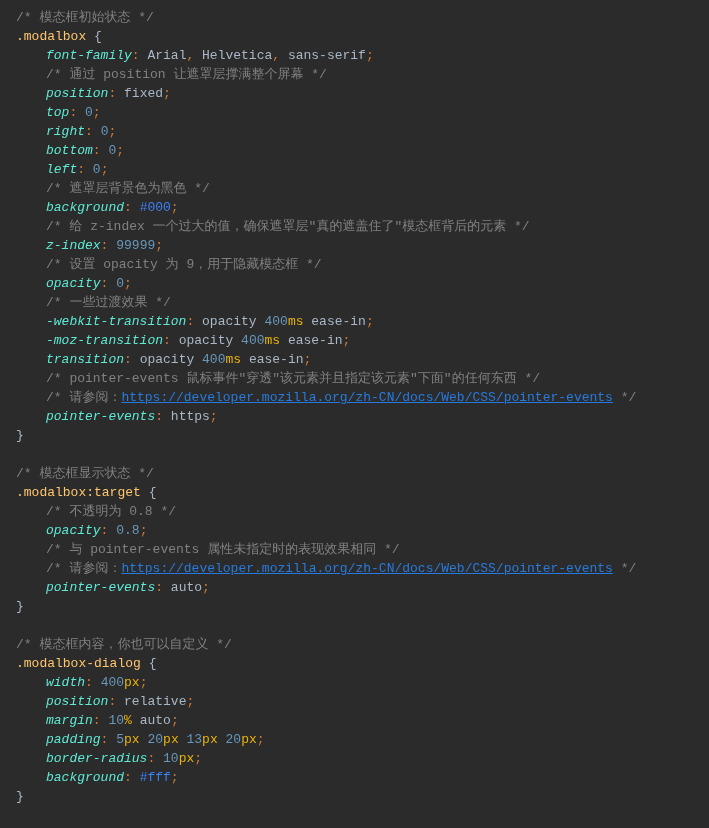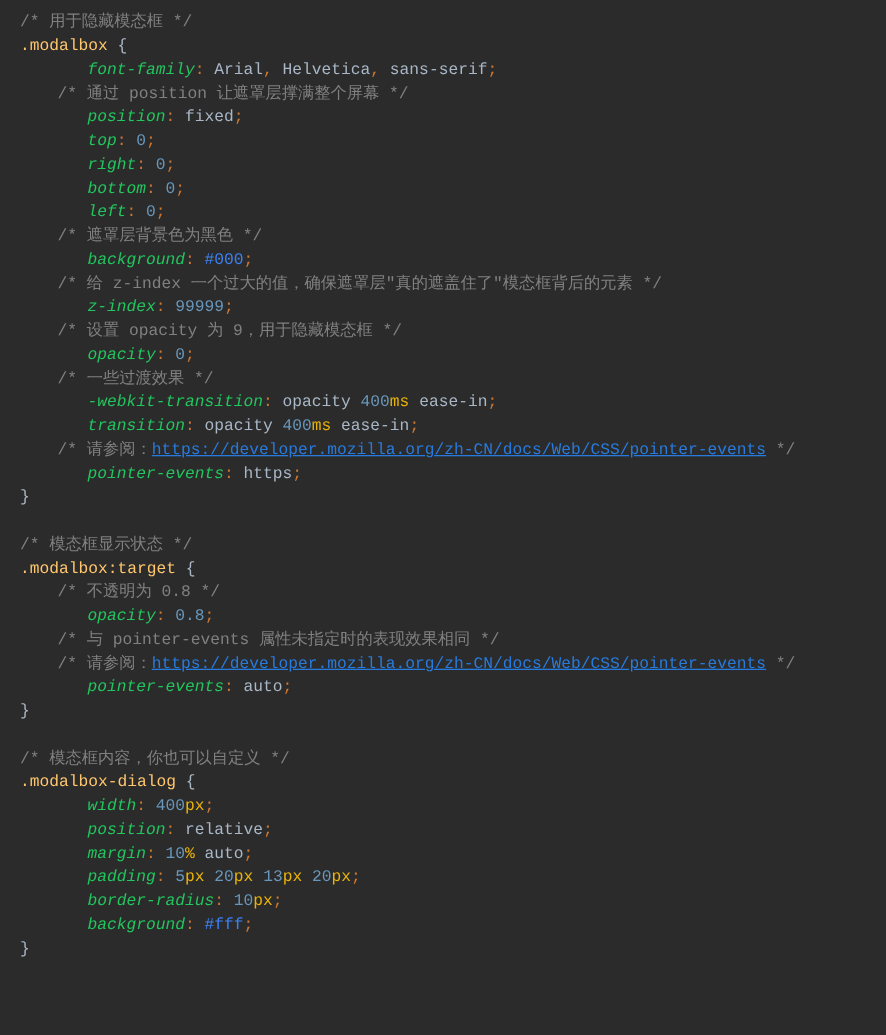--- a/index.html
+++ b/index.html
@@ -17,51 +17,53 @@
     .editor {
       padding: 8px 0 8px 16px;
     }
     .line {
       white-space: pre;
       min-height: 19px;
     }
     .indent1 { padding-left: 30px; }
     .c-comment { color: #808080; font-style: normal; }
     .c-selector { color: #ffc66d; }
-    .c-prop { color: #22c55e; font-style: italic; margin-left: 24px; }
+    .c-prop { color: #5eead4; font-style: italic; }
     .c-punct { color: #cc7832; }
     .c-ident { color: #a9b7c6; }
     .c-number { color: #6897bb; }
     .c-unit { color: #eab308; }
     .c-hex { color: #3b82f6; }
     .c-brace { color: #a9b7c6; }
     .c-url { color: #287bde; text-decoration: underline; }
   </style>
 </head>
 <body>
 
 <div class="editor">
-  <div class="line"><span class="c-comment">/* 用于隐藏模态框 */</span></div>
+  <div class="line"><span class="c-comment">/* 模态框初始状态 */</span></div>
   <div class="line"><span class="c-selector">.modalbox</span><span class="c-brace"> </span><span class="c-brace">{</span></div>
   <div class="line indent1"><span class="c-prop">font-family</span><span class="c-punct">:</span><span class="c-ident"> Arial</span><span class="c-punct">,</span><span class="c-ident"> Helvetica</span><span class="c-punct">,</span><span class="c-ident"> sans-serif</span><span class="c-punct">;</span></div>
   <div class="line indent1"><span class="c-comment">/* 通过 position 让遮罩层撑满整个屏幕 */</span></div>
   <div class="line indent1"><span class="c-prop">position</span><span class="c-punct">:</span><span class="c-ident"> </span><span class="c-ident">fixed</span><span class="c-punct">;</span></div>
   <div class="line indent1"><span class="c-prop">top</span><span class="c-punct">:</span><span> </span><span class="c-number">0</span><span class="c-punct">;</span></div>
   <div class="line indent1"><span class="c-prop">right</span><span class="c-punct">:</span><span> </span><span class="c-number">0</span><span class="c-punct">;</span></div>
   <div class="line indent1"><span class="c-prop">bottom</span><span class="c-punct">:</span><span> </span><span class="c-number">0</span><span class="c-punct">;</span></div>
   <div class="line indent1"><span class="c-prop">left</span><span class="c-punct">:</span><span> </span><span class="c-number">0</span><span class="c-punct">;</span></div>
   <div class="line indent1"><span class="c-comment">/* 遮罩层背景色为黑色 */</span></div>
   <div class="line indent1"><span class="c-prop">background</span><span class="c-punct">:</span><span> </span><span class="c-hex">#000</span><span class="c-punct">;</span></div>
   <div class="line indent1"><span class="c-comment">/* 给 z-index 一个过大的值，确保遮罩层"真的遮盖住了"模态框背后的元素 */</span></div>
   <div class="line indent1"><span class="c-prop">z-index</span><span class="c-punct">:</span><span> </span><span class="c-number">99999</span><span class="c-punct">;</span></div>
   <div class="line indent1"><span class="c-comment">/* 设置 opacity 为 9，用于隐藏模态框 */</span></div>
   <div class="line indent1"><span class="c-prop">opacity</span><span class="c-punct">:</span><span> </span><span class="c-number">0</span><span class="c-punct">;</span></div>
   <div class="line indent1"><span class="c-comment">/* 一些过渡效果 */</span></div>
   <div class="line indent1"><span class="c-prop">-webkit-transition</span><span class="c-punct">:</span><span> </span><span class="c-ident">opacity</span><span> </span><span class="c-number">400</span><span class="c-unit">ms</span><span> </span><span class="c-ident">ease-in</span><span class="c-punct">;</span></div>
+  <div class="line indent1"><span class="c-prop">-moz-transition</span><span class="c-punct">:</span><span> </span><span class="c-ident">opacity</span><span> </span><span class="c-number">400</span><span class="c-unit">ms</span><span> </span><span class="c-ident">ease-in</span><span class="c-punct">;</span></div>
   <div class="line indent1"><span class="c-prop">transition</span><span class="c-punct">:</span><span> </span><span class="c-ident">opacity</span><span> </span><span class="c-number">400</span><span class="c-unit">ms</span><span> </span><span class="c-ident">ease-in</span><span class="c-punct">;</span></div>
+  <div class="line indent1"><span class="c-comment">/* pointer-events 鼠标事件"穿透"该元素并且指定该元素"下面"的任何东西 */</span></div>
   <div class="line indent1"><span class="c-comment">/* 请参阅：</span><span class="c-url">https://developer.mozilla.org/zh-CN/docs/Web/CSS/pointer-events</span><span class="c-comment"> */</span></div>
   <div class="line indent1"><span class="c-prop">pointer-events</span><span class="c-punct">:</span><span> </span><span class="c-ident">https</span><span class="c-punct">;</span></div>
   <div class="line"><span class="c-brace">}</span></div>
   <div class="line"></div>
   <div class="line"><span class="c-comment">/* 模态框显示状态 */</span></div>
   <div class="line"><span class="c-selector">.modalbox:target</span><span> </span><span class="c-brace">{</span></div>
   <div class="line indent1"><span class="c-comment">/* 不透明为 0.8 */</span></div>
   <div class="line indent1"><span class="c-prop">opacity</span><span class="c-punct">:</span><span> </span><span class="c-number">0</span><span class="c-number">.8</span><span class="c-punct">;</span></div>
   <div class="line indent1"><span class="c-comment">/* 与 pointer-events 属性未指定时的表现效果相同 */</span></div>
   <div class="line indent1"><span class="c-comment">/* 请参阅：</span><span class="c-url">https://developer.mozilla.org/zh-CN/docs/Web/CSS/pointer-events</span><span class="c-comment"> */</span></div>

